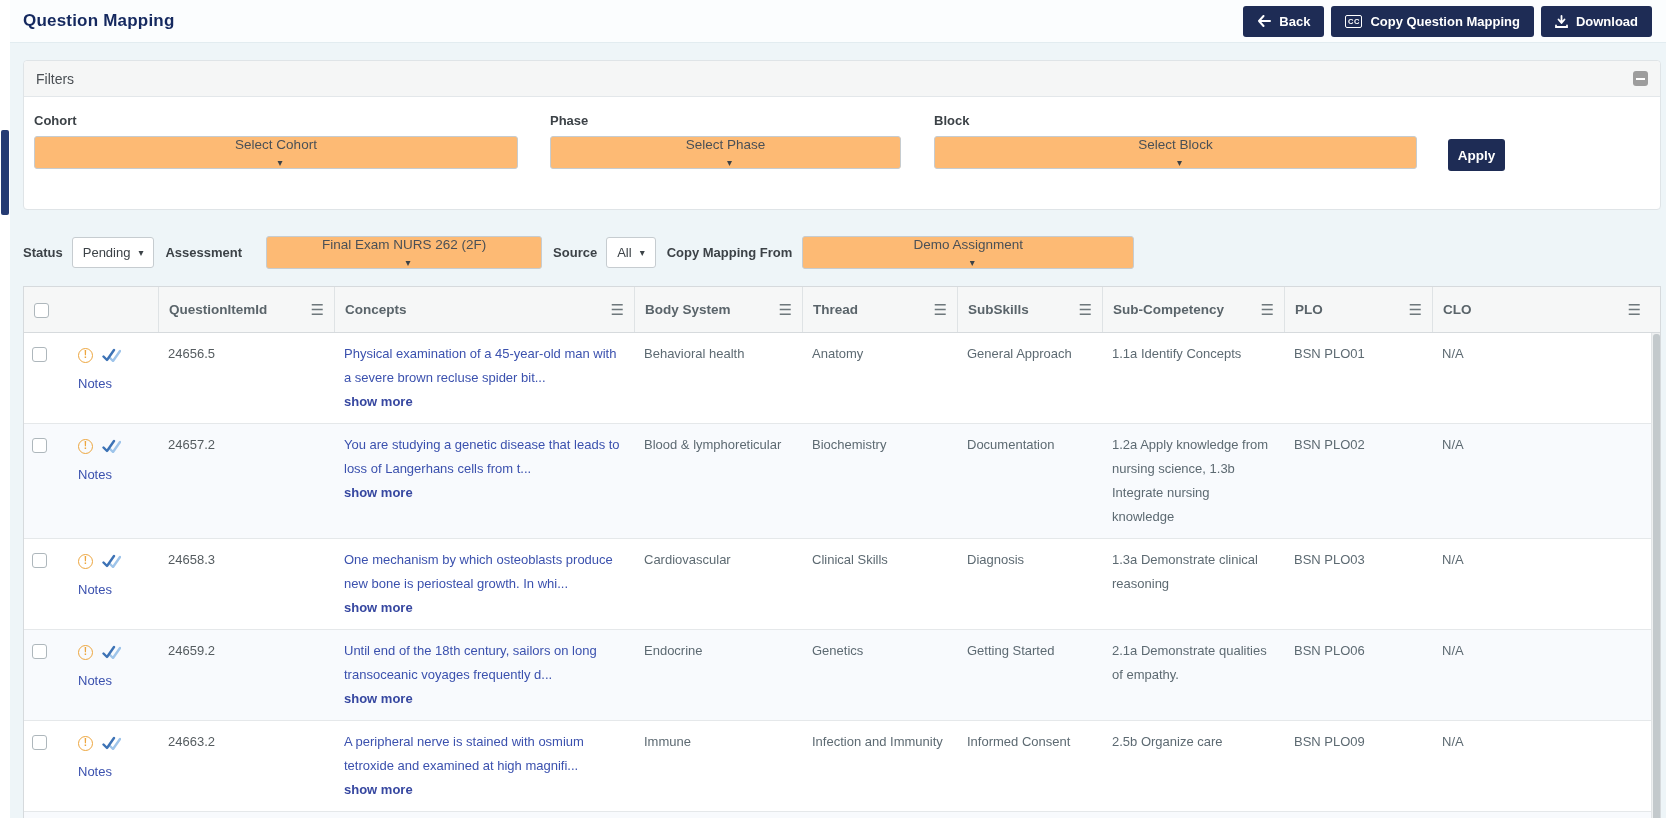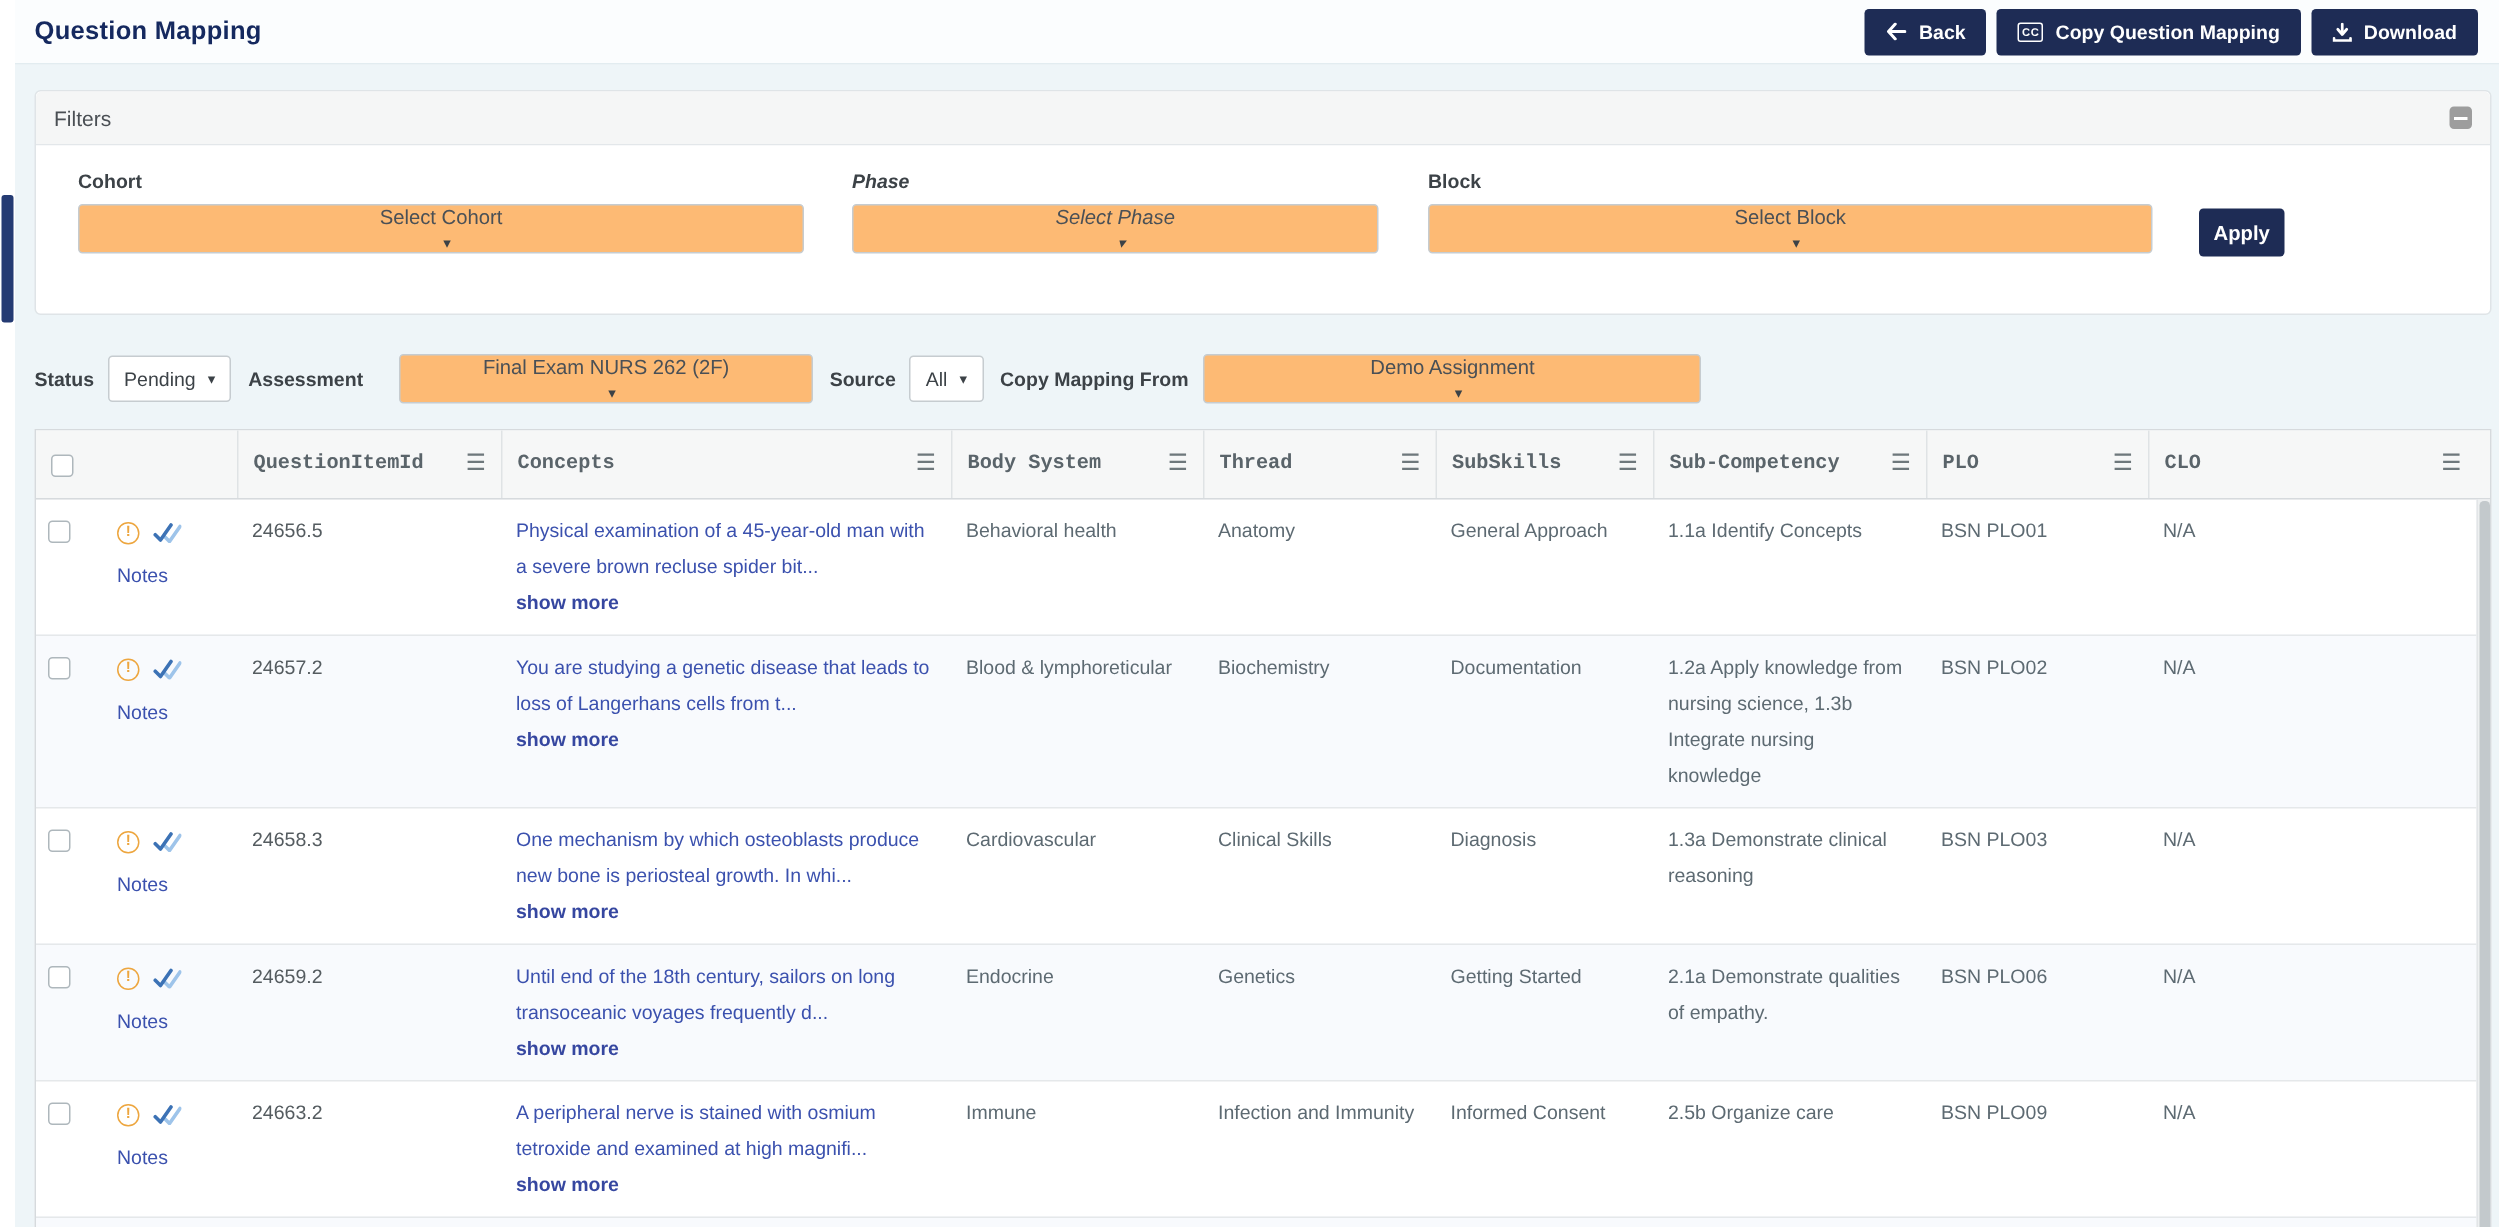--- a/index.html
+++ b/index.html
@@ -46,30 +46,30 @@
     border-radius:4px 4px 0 0;
     display:flex; align-items:center; justify-content:space-between; padding:0 12px;
   }
   .filters-title { font-size:14px; color:#4a4f54; }
   .collapse-btn {
     width:15px; height:15px; background:#9d9d9d; border:none; border-radius:3px;
     position:relative; cursor:pointer;
   }
   .collapse-btn::after { content:""; position:absolute; left:3px; top:6.5px; width:9px; height:2px; background:#fff; }
   .filters-body { display:flex; align-items:flex-start; padding:16px 10px 38px 10px; }
-  .filter-field { display:flex; flex-direction:column;margin-left:18px; }
+  .filter-field { display:flex; flex-direction:column; }
   .filter-field .flabel { font-weight:700; font-size:13px; color:#3c4247; margin-bottom:8px; }
   .select {
     height:33px; border:1px solid #c6ccd0; border-radius:3px; background:#fdba74;
     display:flex; align-items:center; justify-content:space-between;
     padding:0 12px; color:#4a5056; font-size:13.5px; cursor:pointer;flex-direction:column;
   }
   .caret { font-size:10px; color:#3c4247; margin-left:8px; }
   .f-cohort { width:484px; }
-  .f-phase { width:351px; margin-left:32px;font-style:italic; }
+  .f-phase { width:351px; margin-left:32px; }
   .f-block { width:483px; margin-left:33px; }
   .apply-btn {
     margin-left:31px; margin-top:26px; width:57px; height:32px;
     background:#1e2c55; color:#fff; border:none; border-radius:3px;
     font-size:13.5px; font-weight:700; font-family:"Liberation Sans", sans-serif; cursor:pointer;
   }
 
   
   .status-row { margin-top:26px; display:flex; align-items:center; }
   .tlabel { font-weight:700; font-size:13px; color:#3c4247; }
@@ -77,21 +77,21 @@
     margin-left:9px; height:31px; border:1px solid #c6ccd0; border-radius:3px; background:#fff;
     display:inline-flex; align-items:center; padding:0 10px; color:#3c4247; font-size:13px; cursor:pointer;
   }
   .dd-assessment { width:276px; margin-left:24px; }
   .dd-copyfrom { width:332px; margin-left:10px; }
   .gap-lg { margin-left:11px; }
 
   
   .qtable { margin-top:17px; background:#fff; border:1px solid #d6dadd; }
   .cols { display:grid; grid-template-columns:134px 176px 300px 168px 155px 145px 182px 148px 1fr; }
-  .thead { background:#f6f7f7; border-bottom:1px solid #d6dadd; height:46px; padding-right:9px;font-family:Liberation Mono, monospace; }
+  .thead { background:#f6f7f7; border-bottom:1px solid #d6dadd; height:46px; padding-right:9px; }
   .th {
     display:flex; align-items:center; justify-content:space-between;
     padding:0 10px; font-size:13.5px; font-weight:700; color:#5a646a;
   }
   .th + .th { border-left:1px solid #dfe3e5; }
   .burger { color:#6e787c; font-size:15px; line-height:1; cursor:pointer; font-weight:400; }
   .tbody-wrap { display:flex; }
   .tbody { flex:1; }
   .tr { min-height:78px; }
   .tr:nth-child(even) { background:#f8fafd; }

